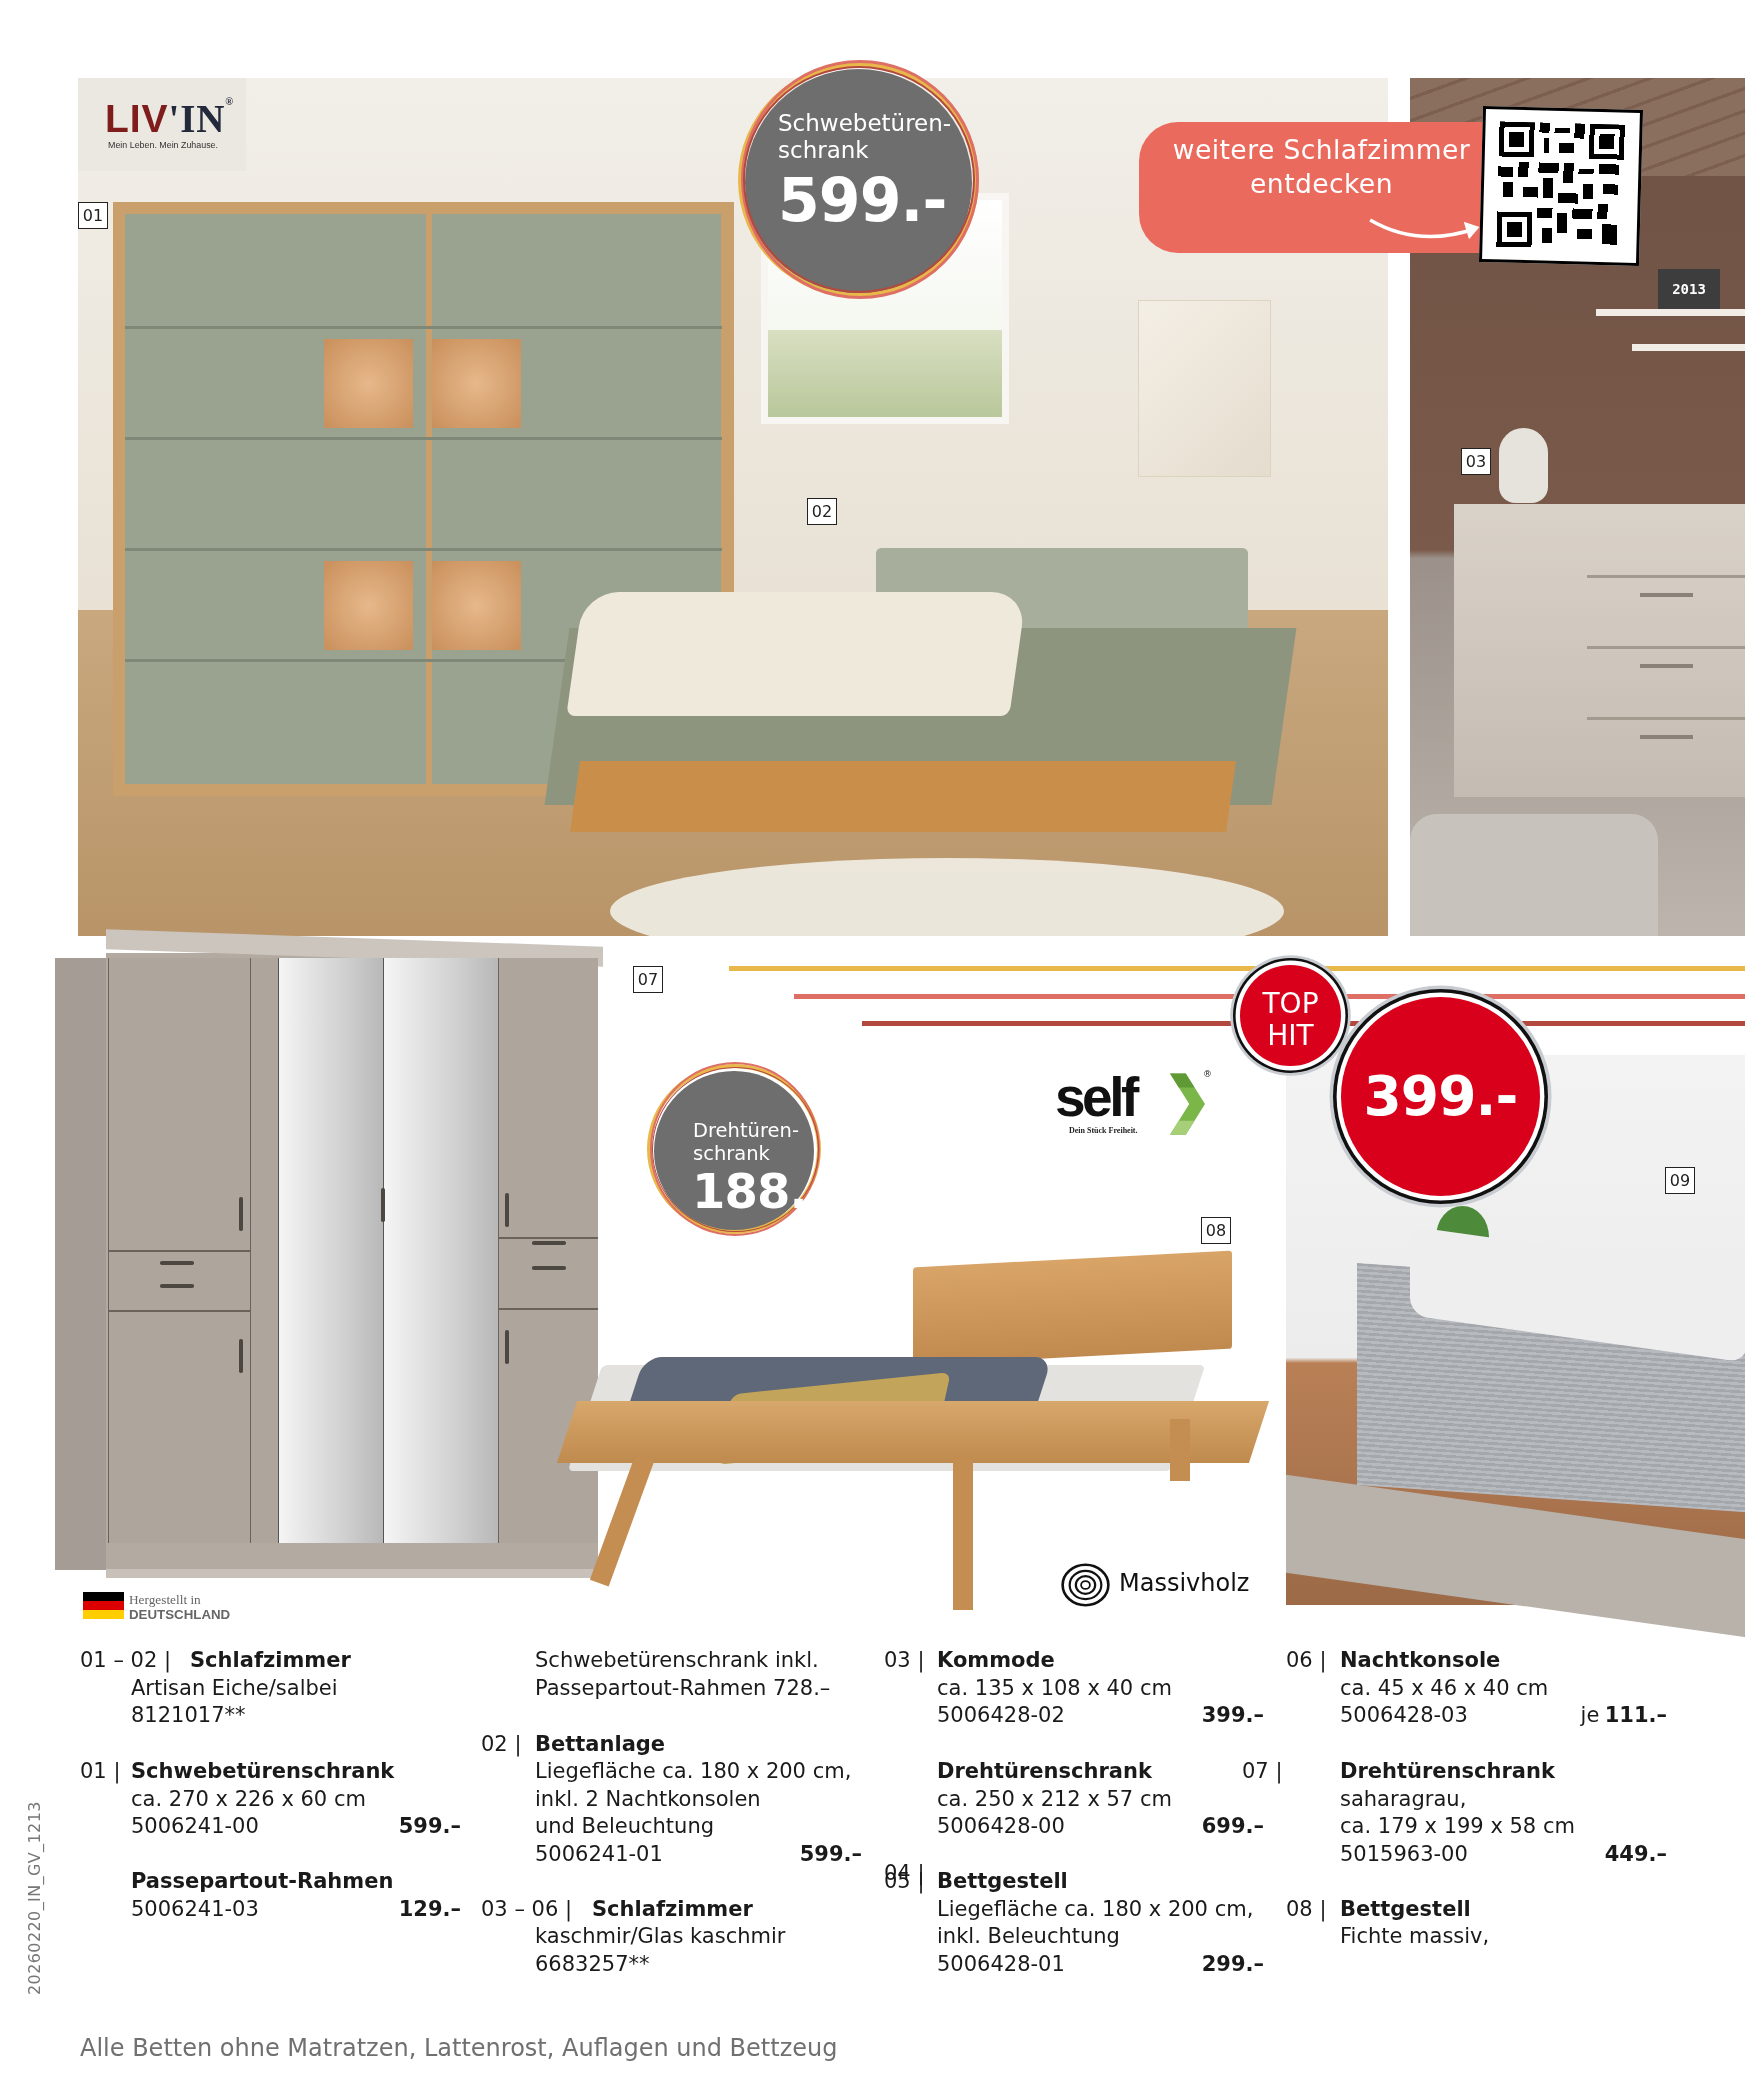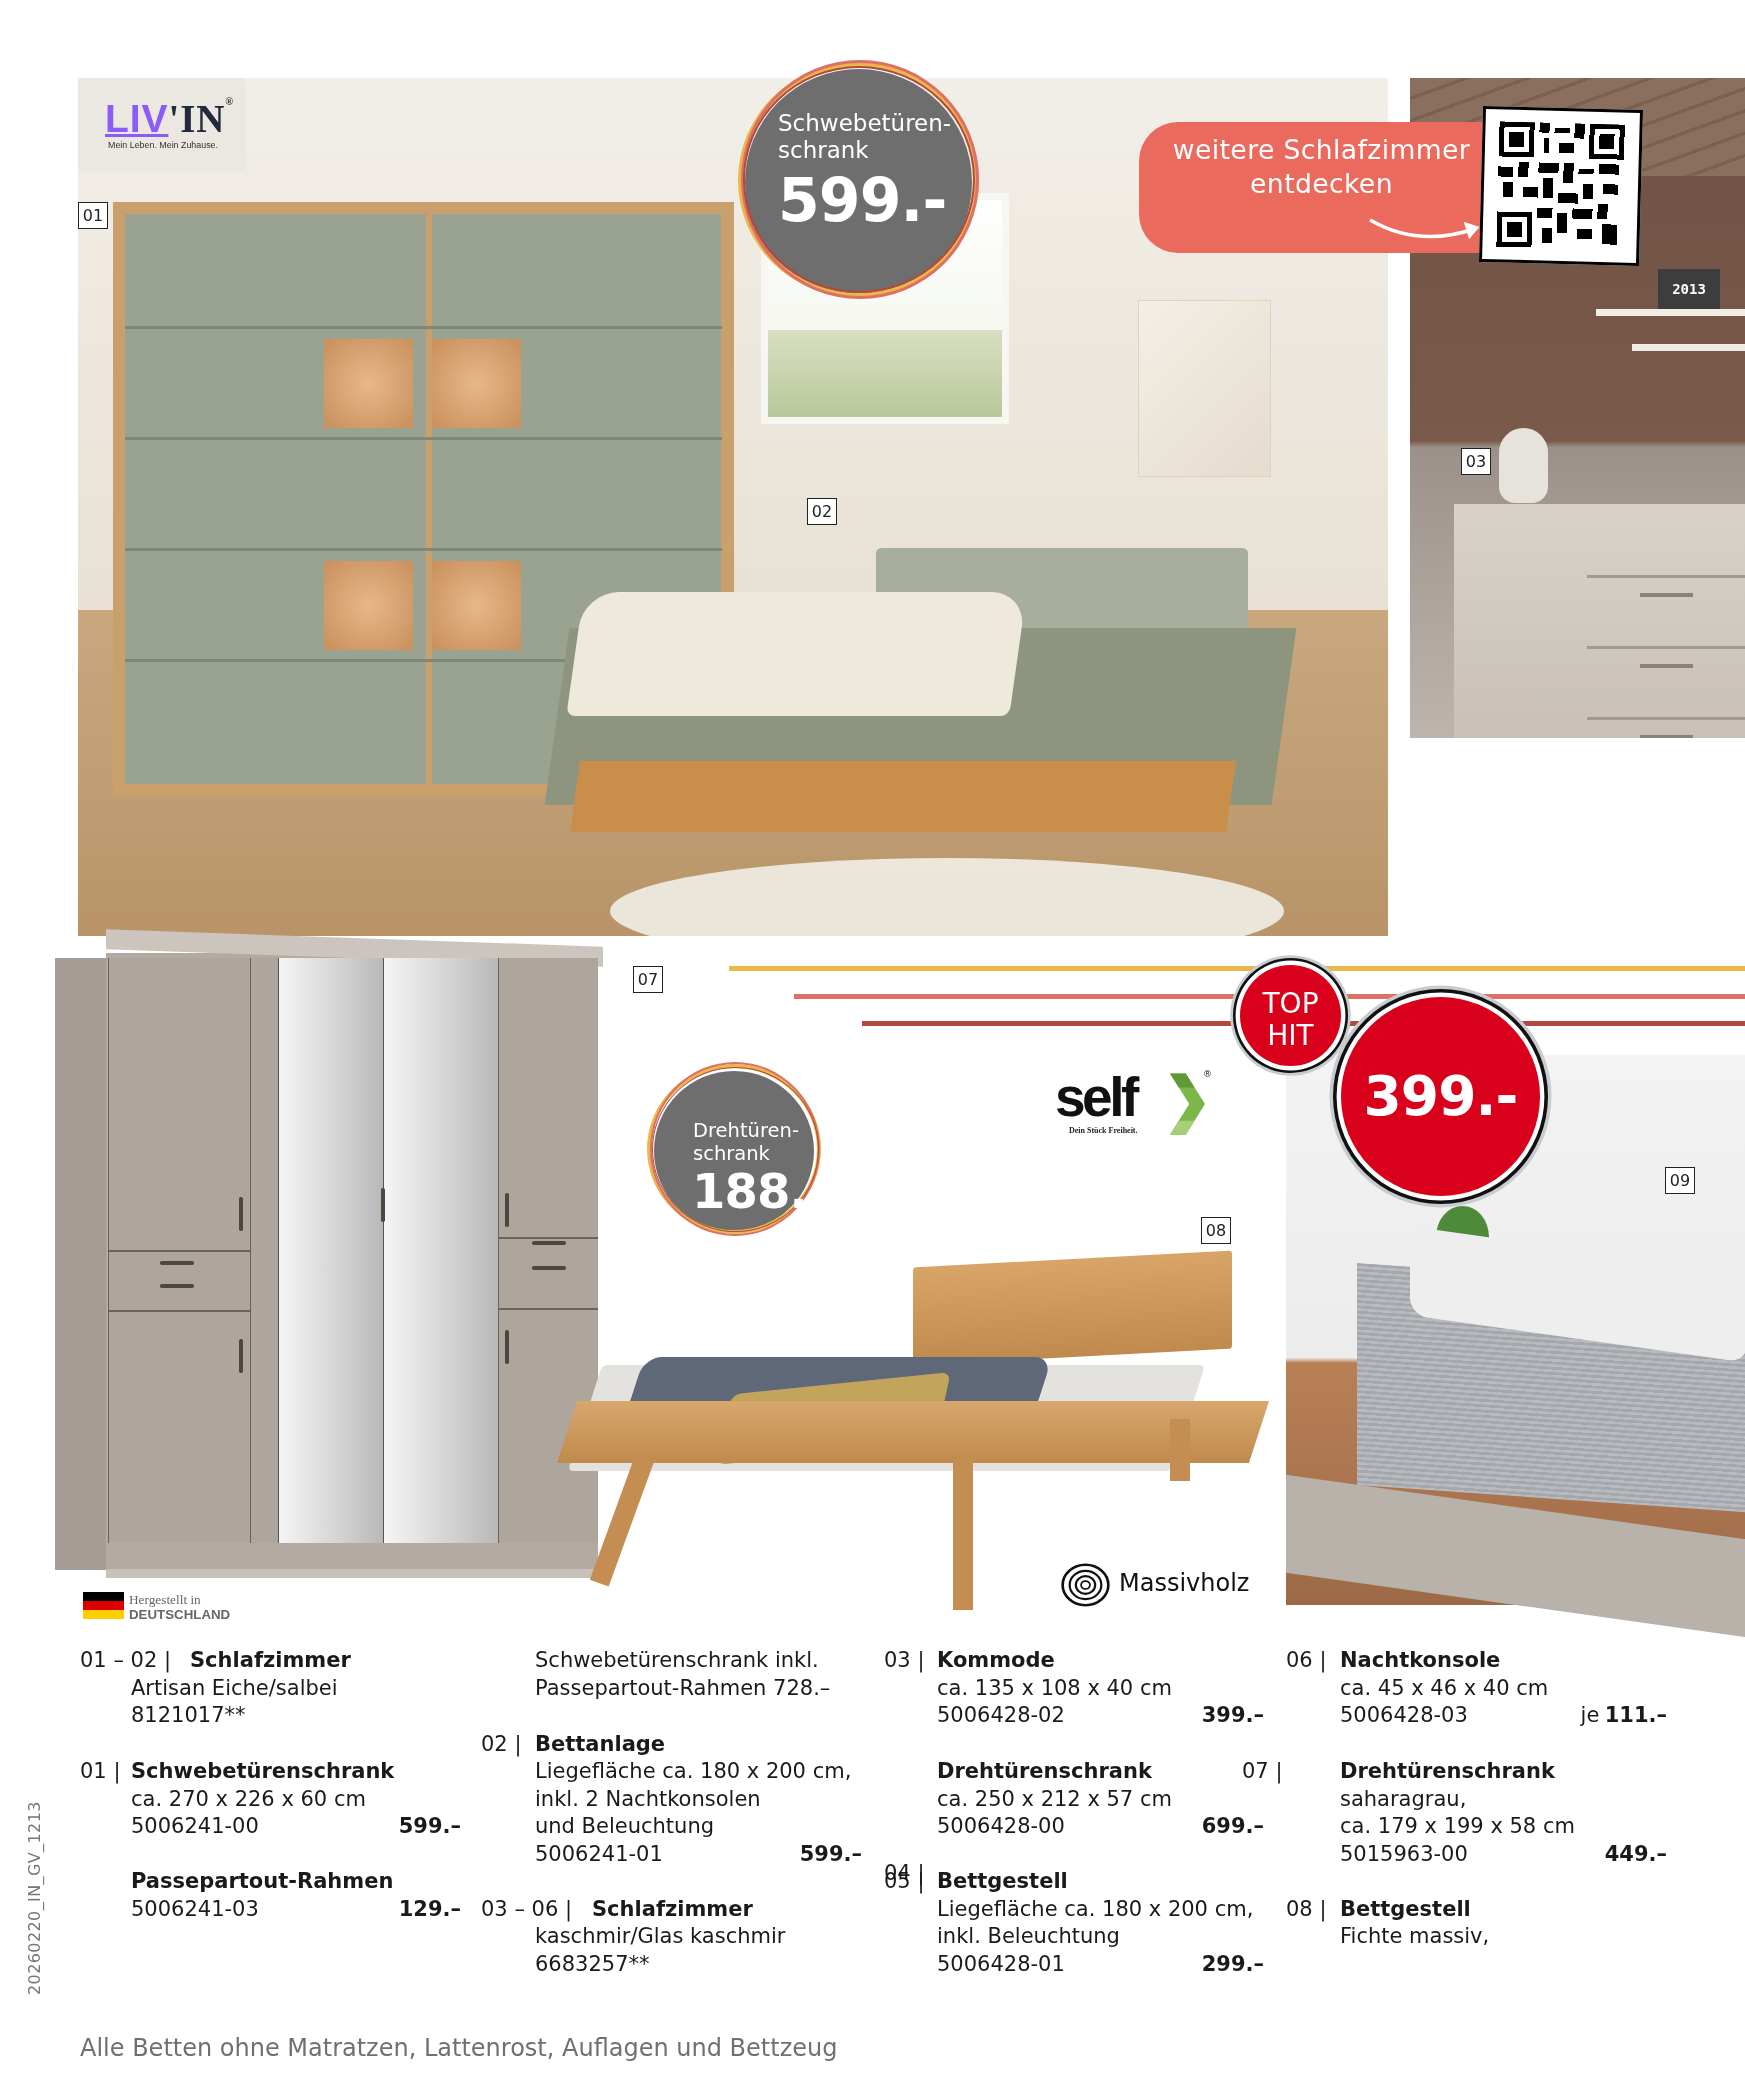--- a/index.html
+++ b/index.html
@@ -31,27 +31,27 @@
   .hero .wardrobe .line { position: absolute; left: 12.4px; right: 12.4px; height: 2.7px; background: #7f8876; }
   .hero .wardrobe .wood { position: absolute; width: 89px; height: 89px; background: radial-gradient(circle at 50% 50%,#e6b88a,#c98f5b); }
   .hero .bed-head { left: 798px; top: 470px; width: 372px; height: 115px; background: #a7ae9b; border-radius: 5.3px; }
   .hero .bed-body { left: 479px; top: 550px; width: 727px; height: 177px; background: #8e957f; transform: skewX(-8deg); }
   .hero .bed-base { left: 497px; top: 683px; width: 656px; height: 71px; background: #c98f4a; transform: skewX(-8deg); }
   .hero .bedding { left: 497px; top: 514px; width: 443px; height: 124px; background: #efe9dc; border-radius: 35px 35px 8.9px 8.9px; transform: skewX(-8deg); }
   .hero .rug { left: 532px; top: 780px; width: 674px; height: 106px; background: #f1eee7; border-radius: 50%; opacity: 0.9; }
 
   .logo { left: 78px; top: 78px; width: 168px; height: 93px; background: #ebe7e1; }
   .logo-word { left: 105px; top: 96px; font-family: "Liberation Serif", serif; font-weight: 700; font-size: 39px; letter-spacing: 0.9px; }
-  .logo-word .red { color: #8b5cf6; font-family: "Liberation Sans", sans-serif; text-decoration: underline; }
+  .logo-word .red { color: #7f1d1d; font-family: "Liberation Sans", sans-serif; }
   .logo-word .navy { color: #232a3b; }
   .logo-word sup { font-size: 10.6px; color: #232a3b; vertical-align: top; }
   .logo-tag { left: 108px; top: 140px; font-family: "Liberation Sans", sans-serif; font-size: 8.9px; color: #333; }
 
   
-  .side-photo { left: 1410px; top: 78px; width: 336px; height: 660px; overflow: hidden;
+  .side-photo { left: 1410px; top: 78px; width: 336px; height: 858px; overflow: hidden;
     background: linear-gradient(180deg,#6e5245 0%,#7a5a4a 55%,#9b918a 56%,#bdb5ad 100%); }
   .side-photo .ceiling { left: 0; top: 0; width: 100%; height: 98px; background: repeating-linear-gradient(160deg,#8a6e5e 0 17.7px,#7c5f50 17.7px 21px); }
   .side-photo .dresser { left: 44px; top: 426px; width: 292px; height: 293px; background: linear-gradient(180deg,#d9d2c9,#c4bcb2); }
   .side-photo .dresser .drawer { position: absolute; left: 133px; right: 0; height: 2.7px; background: #a39a8f; }
   .side-photo .dresser .handle { position: absolute; left: 186px; width: 53px; height: 3.5px; background: #8a8279; }
   .side-photo .shelf { left: 186px; top: 231px; width: 150px; height: 7px; background: #f1ece6; }
   .side-photo .shelf2 { left: 222px; top: 266px; width: 114px; height: 7px; background: #f1ece6; }
   .side-photo .frame { left: 248px; top: 191px; width: 62px; height: 40px; background: #3d3d3d; color: #fff; font-family: "DejaVu Sans Mono", monospace; font-size: 14px; font-weight: 700; display: flex; align-items: center; justify-content: center; }
   .side-photo .vase { left: 89px; top: 350px; width: 49px; height: 75px; background: #e6e2dc; border-radius: 26.6px 26.6px 17.7px 17.7px; }
   .side-photo .chair { left: 0; top: 736px; width: 248px; height: 124px; background: #c7c3bc; border-radius: 26.6px 26.6px 0 0; }

